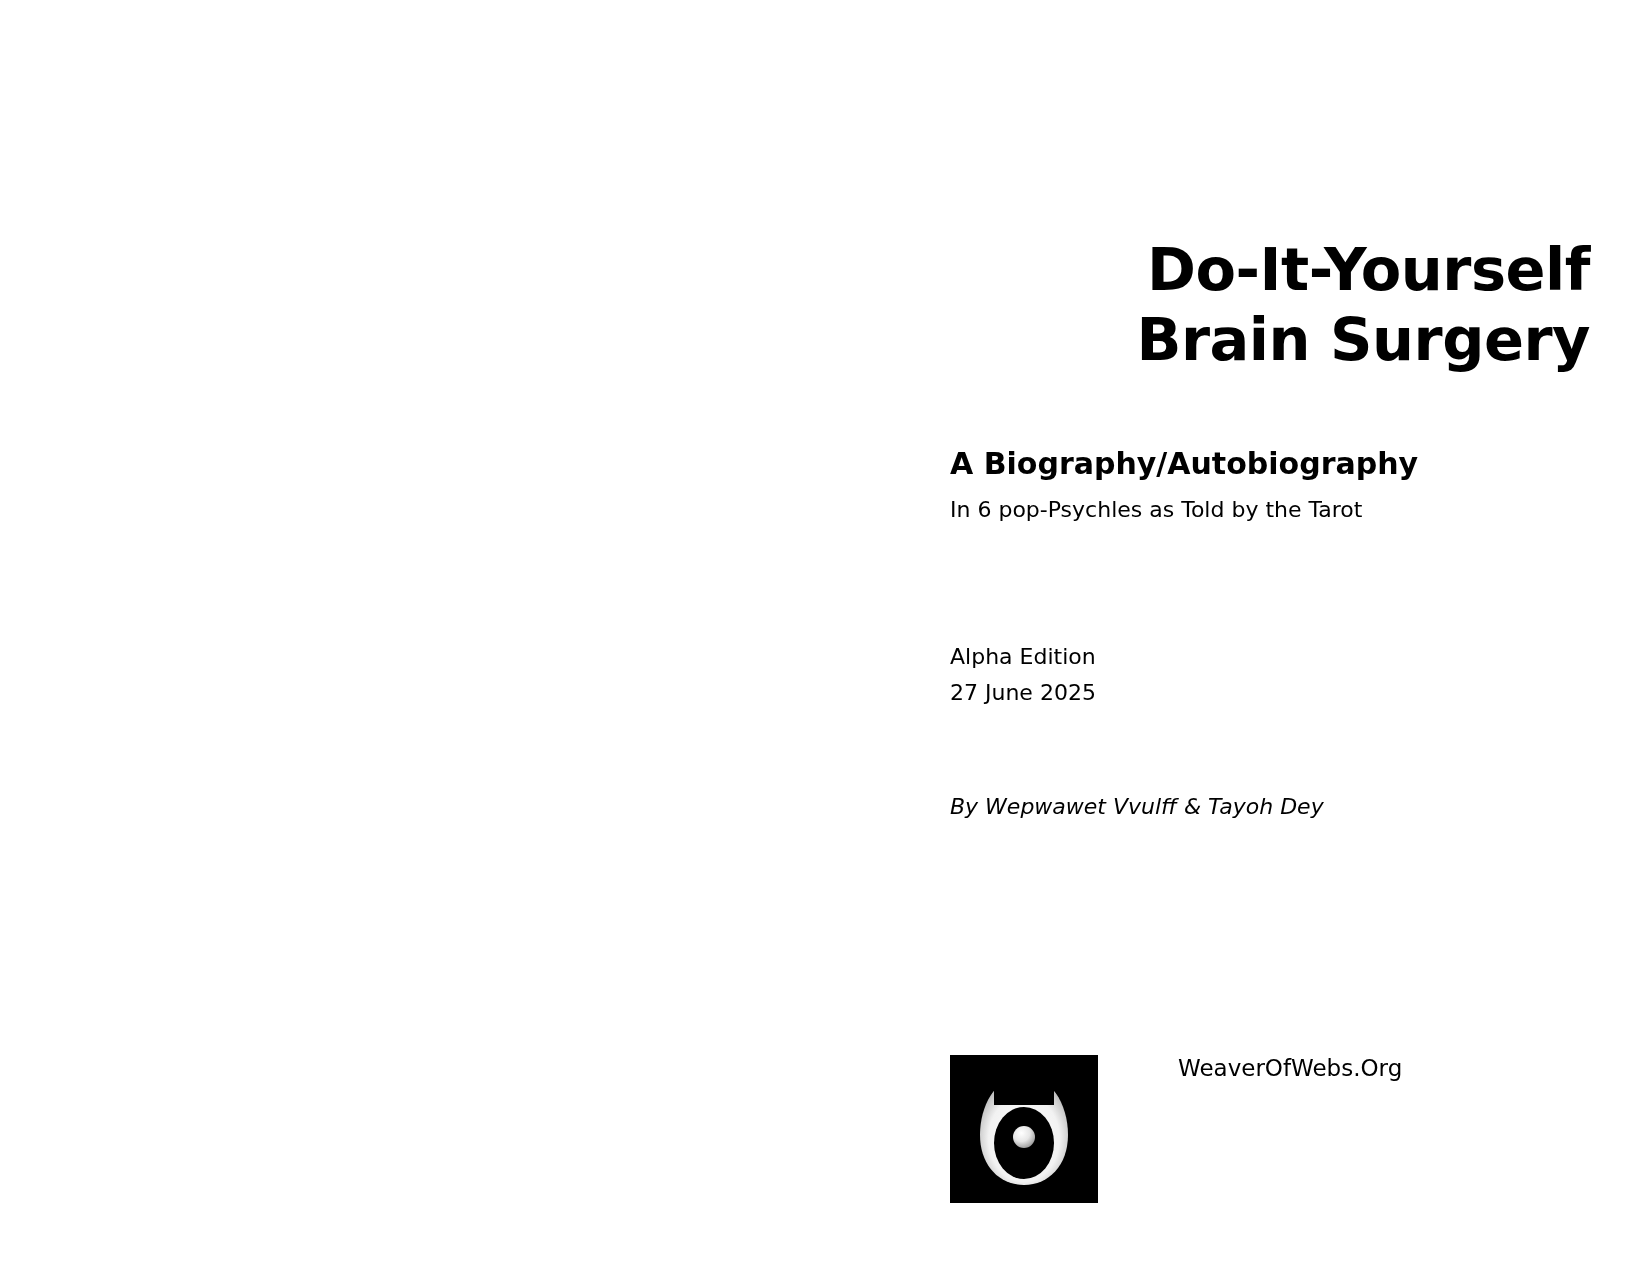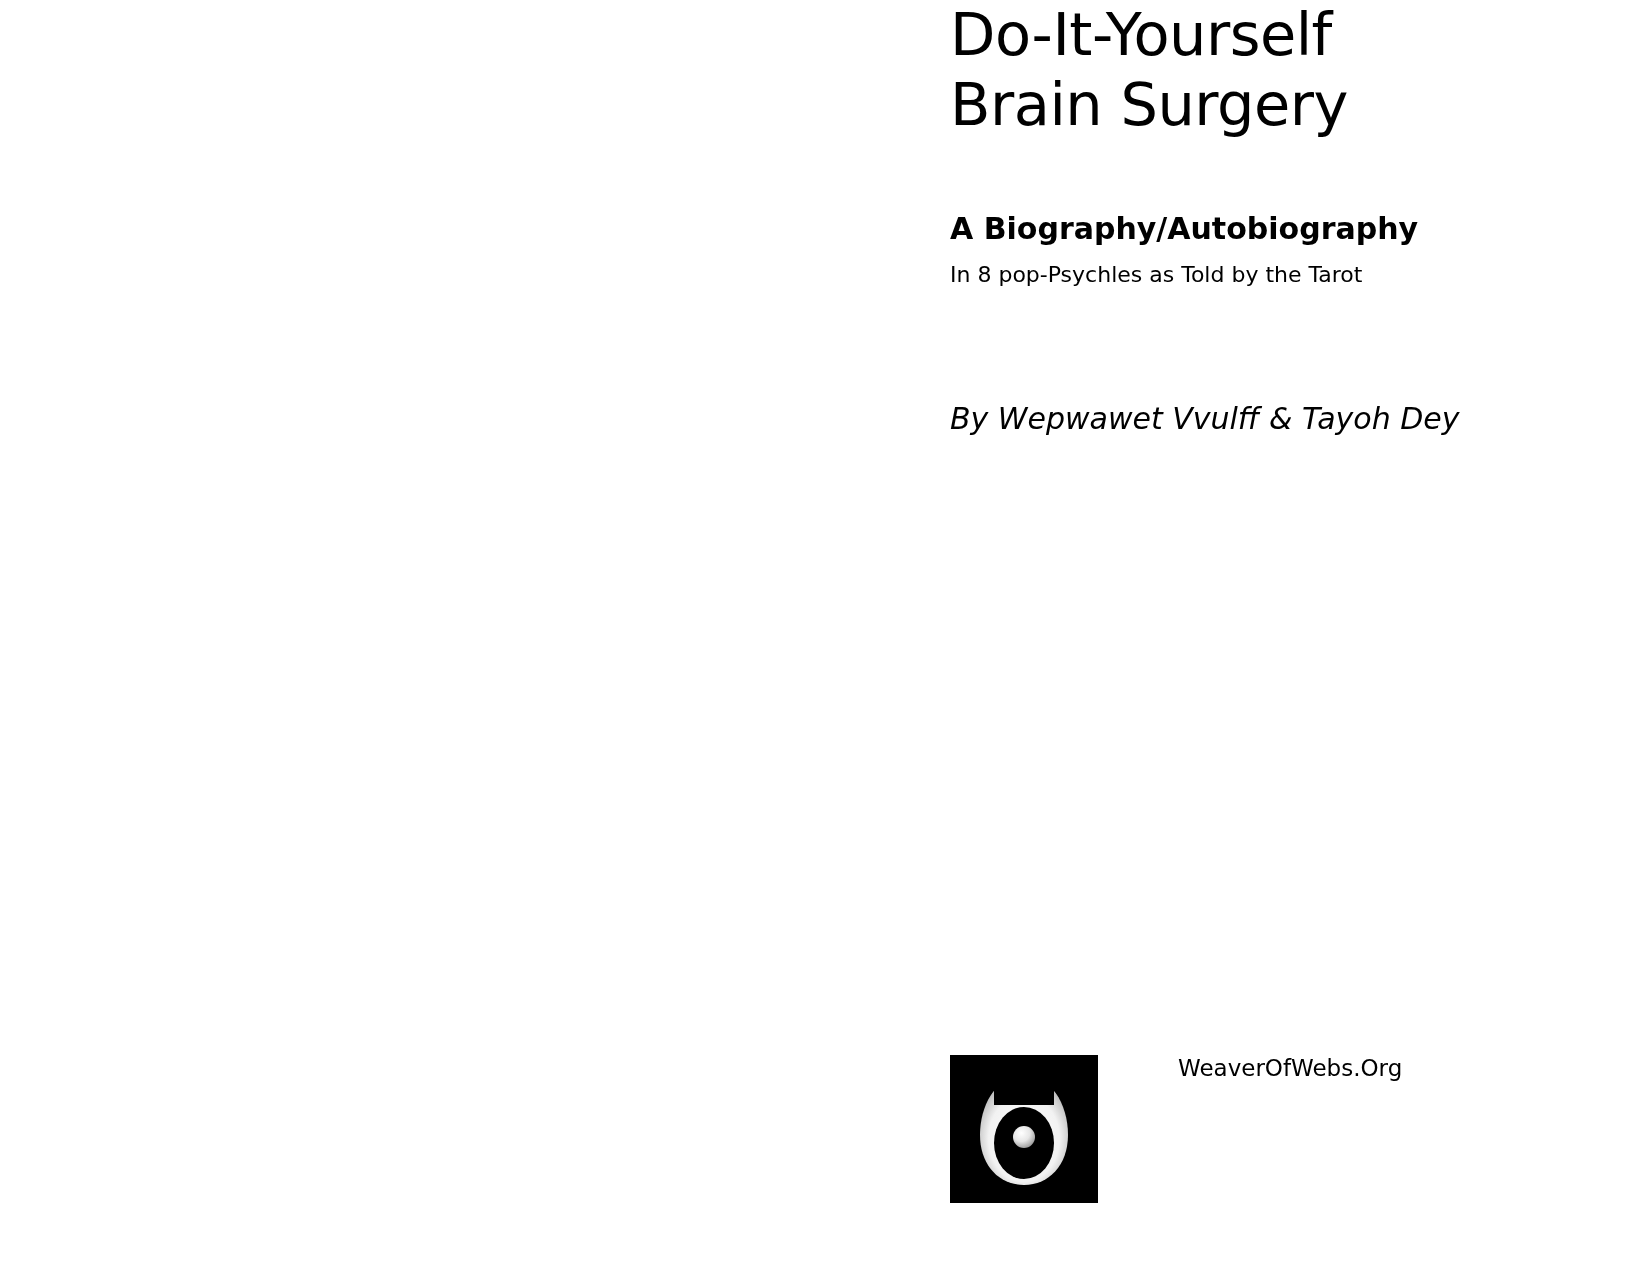--- a/index.html
+++ b/index.html
@@ -25,25 +25,27 @@
   
   .content {
     position: absolute;
     left: 950px;
     top: 0;
     width: 640px;
   }
 
   .title {
     font-size: 59px;
-    font-weight: normal;
+    font-weight: bold;
     line-height: 1.18;
     letter-spacing: -0.5px;
     margin: 0;
+    padding-top: 235px;
     white-space: pre-line;
+    text-align: right;
   }
 
   .subtitle-block {
     margin-top: 72px;
   }
 
   .subtitle {
     font-size: 30px;
     font-weight: bold;
     margin: 0;
@@ -61,22 +63,22 @@
     margin-top: 115px;
   }
 
   .edition-line {
     font-size: 22px;
     line-height: 1.65;
     margin: 0;
   }
 
   .byline {
-    margin-top: 110px;
-    font-size: 30px;
+    margin-top: 82px;
+    font-size: 22px;
     font-style: italic;
     line-height: 1.3;
   }
 
   
   .publisher {
     position: absolute;
     left: 950px;
     top: 1055px;
     display: flex;
@@ -102,23 +104,27 @@
 
 <div class="page">
 
   <div class="content">
 
     <h1 class="title">Do-It-Yourself
 Brain Surgery</h1>
 
     <div class="subtitle-block">
       <h2 class="subtitle">A Biography/Autobiography</h2>
-      <p class="subsubtitle">In 8 pop-Psychles as Told by the Tarot</p>
+      <p class="subsubtitle">In 6 pop-Psychles as Told by the Tarot</p>
     </div>
 
+    <div class="edition-block">
+      <p class="edition-line">Alpha Edition</p>
+      <p class="edition-line">27 June 2025</p>
+    </div>
 
     <p class="byline">By Wepwawet Vvulff &amp; Tayoh Dey</p>
 
   </div>
 
   <div class="publisher">
 
     <div class="logo-box">
       <svg width="148" height="148" viewBox="0 0 148 148">
         <defs>

